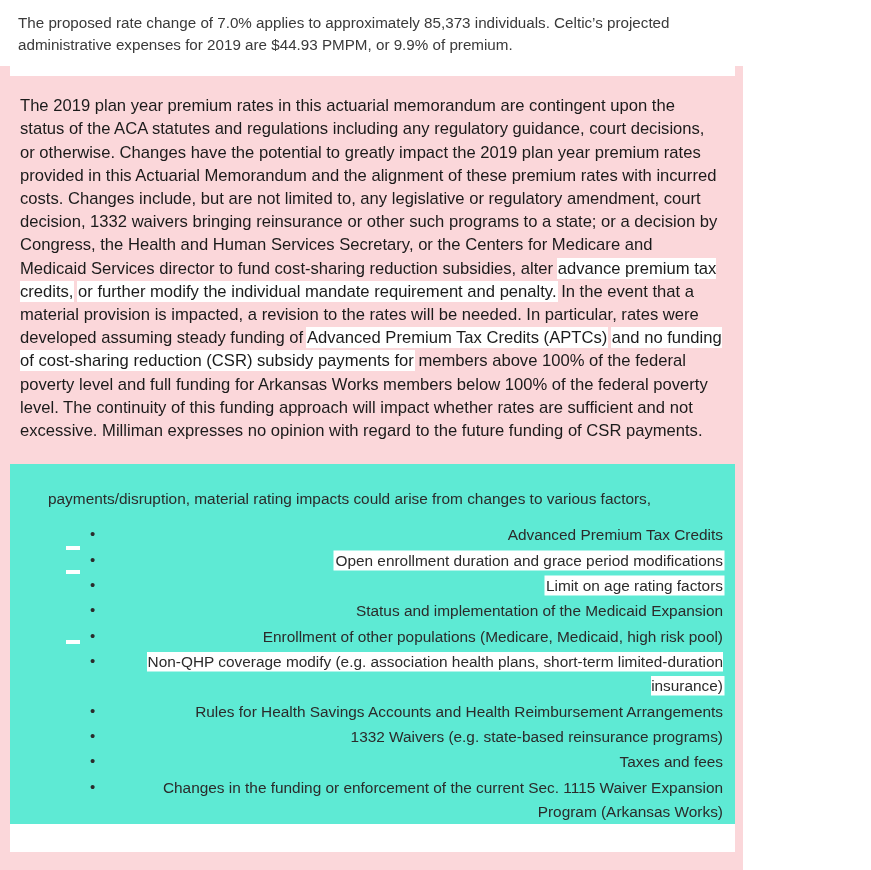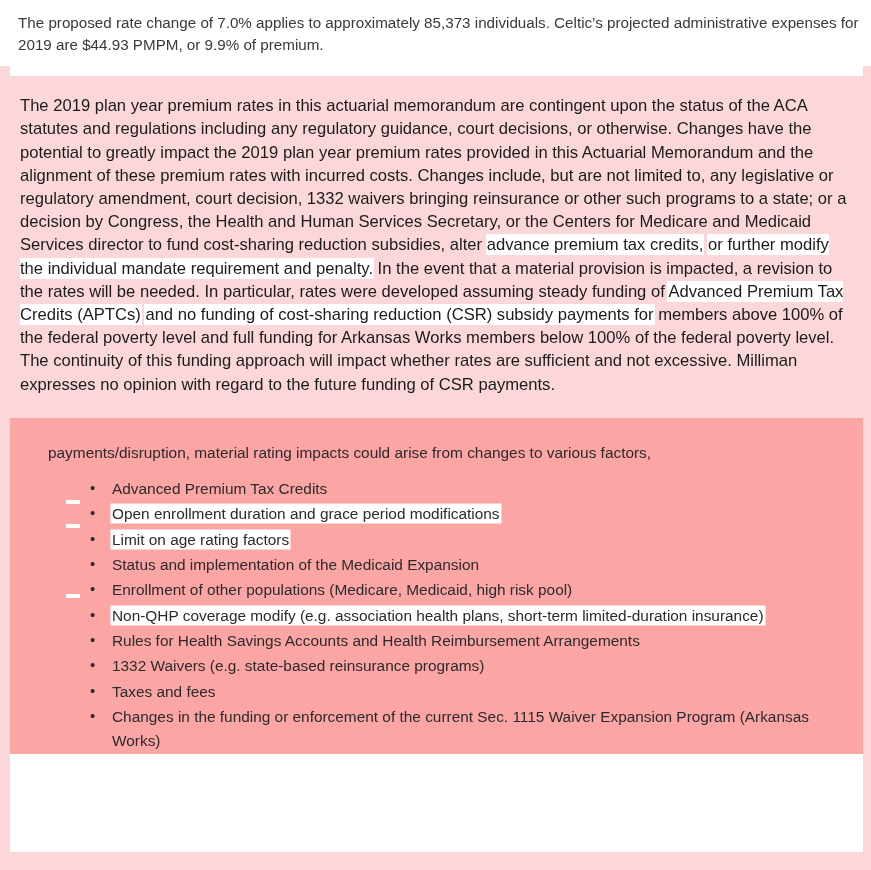--- a/index.html
+++ b/index.html
@@ -9,21 +9,21 @@
   }
   body {
     width: 871px;
     height: 870px;
     font-family: "Liberation Sans", sans-serif;
     color: #231f20;
     overflow: hidden;
     position: relative;
   }
   .page {
-    width: 871px;
+    width: 743px;
     height: 870px;
     position: relative;
     box-sizing: border-box;
   }
 
   
   .intro {
     padding: 12px 12px 0 18px;
     font-size: 15.2px;
     line-height: 1.45;
@@ -66,20 +66,21 @@
   .cutoff .clip {
     display: block;
     overflow: hidden;
     height: 17px;
     line-height: 17px;
   }
   ul.bullets {
     margin: 16px 0 0 0;
     padding: 0 0 0 38px;
     list-style: none;
+    text-align: right;
   }
   ul.bullets li {
     font-size: 15.4px;
     line-height: 1.58;
     color: #2b2b2b;
     position: relative;
     padding-left: 26px;
     margin-bottom: 1px;
   }
   ul.bullets li::before {
@@ -119,21 +120,21 @@
   .pink-side-r {
     position: absolute;
     right: 0;
     top: 66px;
     bottom: 0;
     width: 8px;
     background: #fbd7da;
   }
   .lower-wrap {
     position: relative;
-    background: #fca5a5;
+    background: #5eead4;
   }
 </style>
 </head>
 <body>
 
 <div class="page">
 
   <div class="intro">
     <span>The proposed rate change of 7.0% applies to approximately 85,373 individuals. Celtic’s projected administrative expenses for 2019 are $44.93 PMPM, or 9.9% of premium.</span>
   </div>

